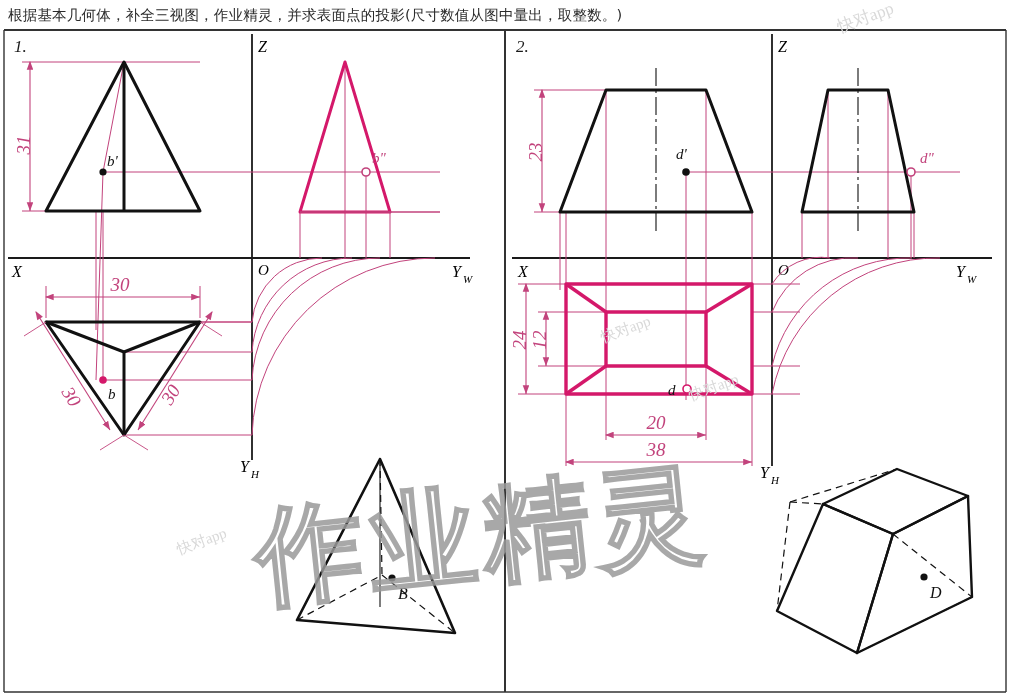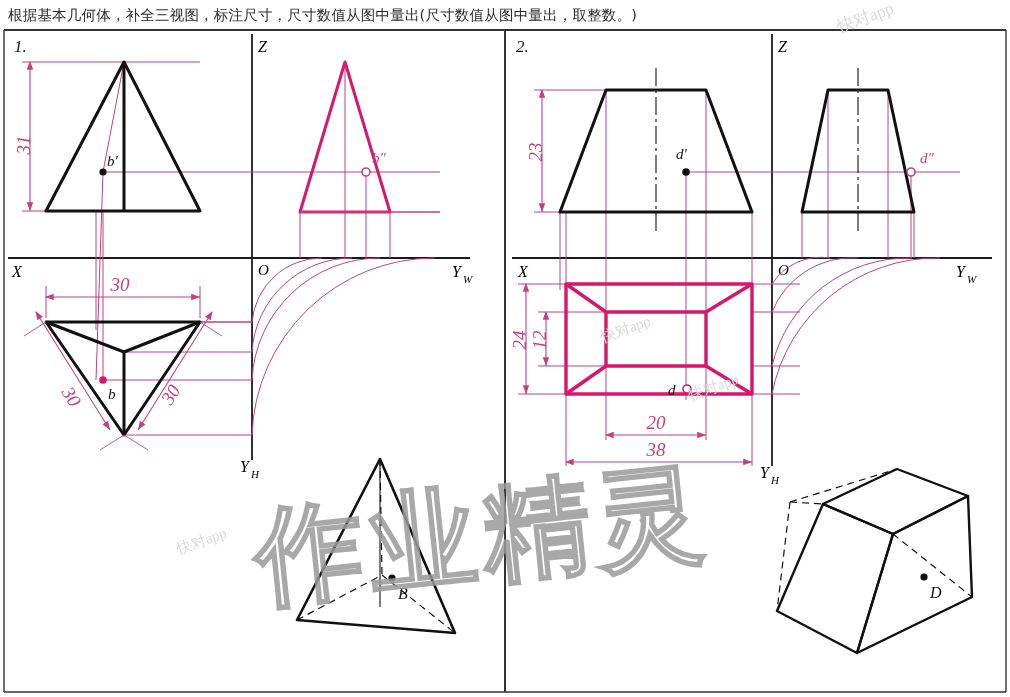--- a/index.html
+++ b/index.html
@@ -18,21 +18,21 @@
   .wm-small{font-family:"Liberation Serif",serif;font-weight:400;font-size:17px;
             -webkit-text-stroke:0;color:#d9d9d9;transform:rotate(-20deg);}
   #wm-tr{left:836px;top:6px;}
   #wm-b1{left:176px;top:532px;font-size:15px;}
   #wm-b2{left:688px;top:378px;font-size:15px;}
   #wm-b3{left:600px;top:320px;font-size:15px;}
 </style>
 </head>
 <body>
 
-<div class="hdr">根据基本几何体，补全三视图，标注尺寸，尺寸数值从图中量出(尺寸数值从图中量出，取整数。)</div>
+<div class="hdr">根据基本几何体，补全三视图，作业精灵，并求表面点的投影(尺寸数值从图中量出，取整数。)</div>
 
 <svg id="sheet" width="1010" height="697" viewBox="0 0 1010 697">
   <defs>
     <marker id="ar" markerWidth="9" markerHeight="9" refX="8" refY="3" orient="auto">
       <path d="M0,0 L8,3 L0,6 z" fill="#c2437c"></path>
     </marker>
     <marker id="arS" markerWidth="9" markerHeight="9" refX="1" refY="3" orient="auto">
       <path d="M8,0 L0,3 L8,6 z" fill="#c2437c"></path>
     </marker>
   </defs>

